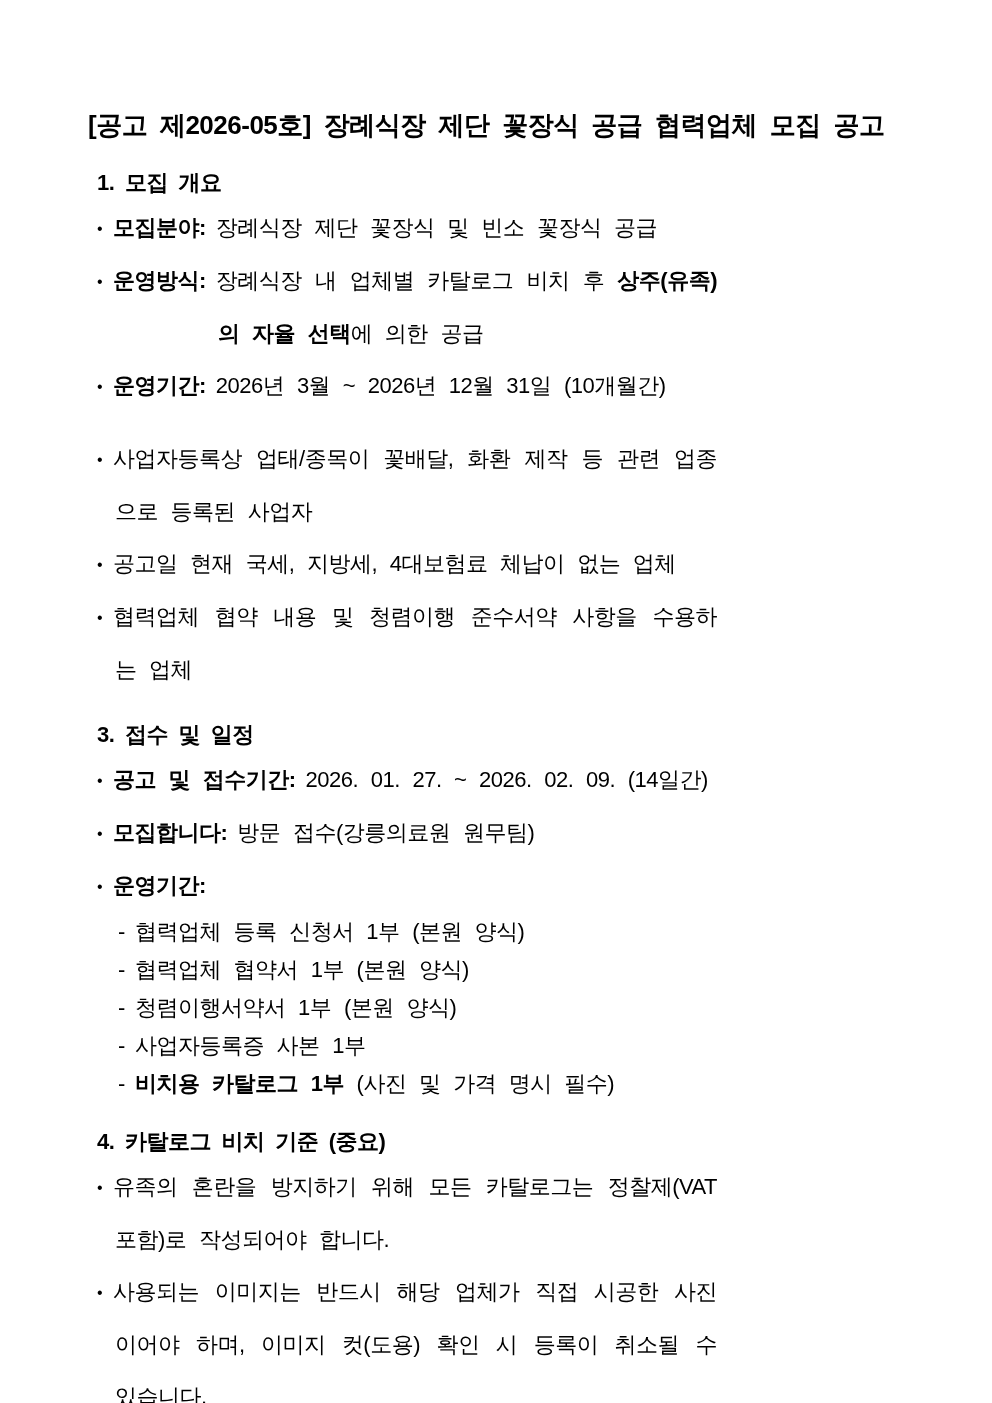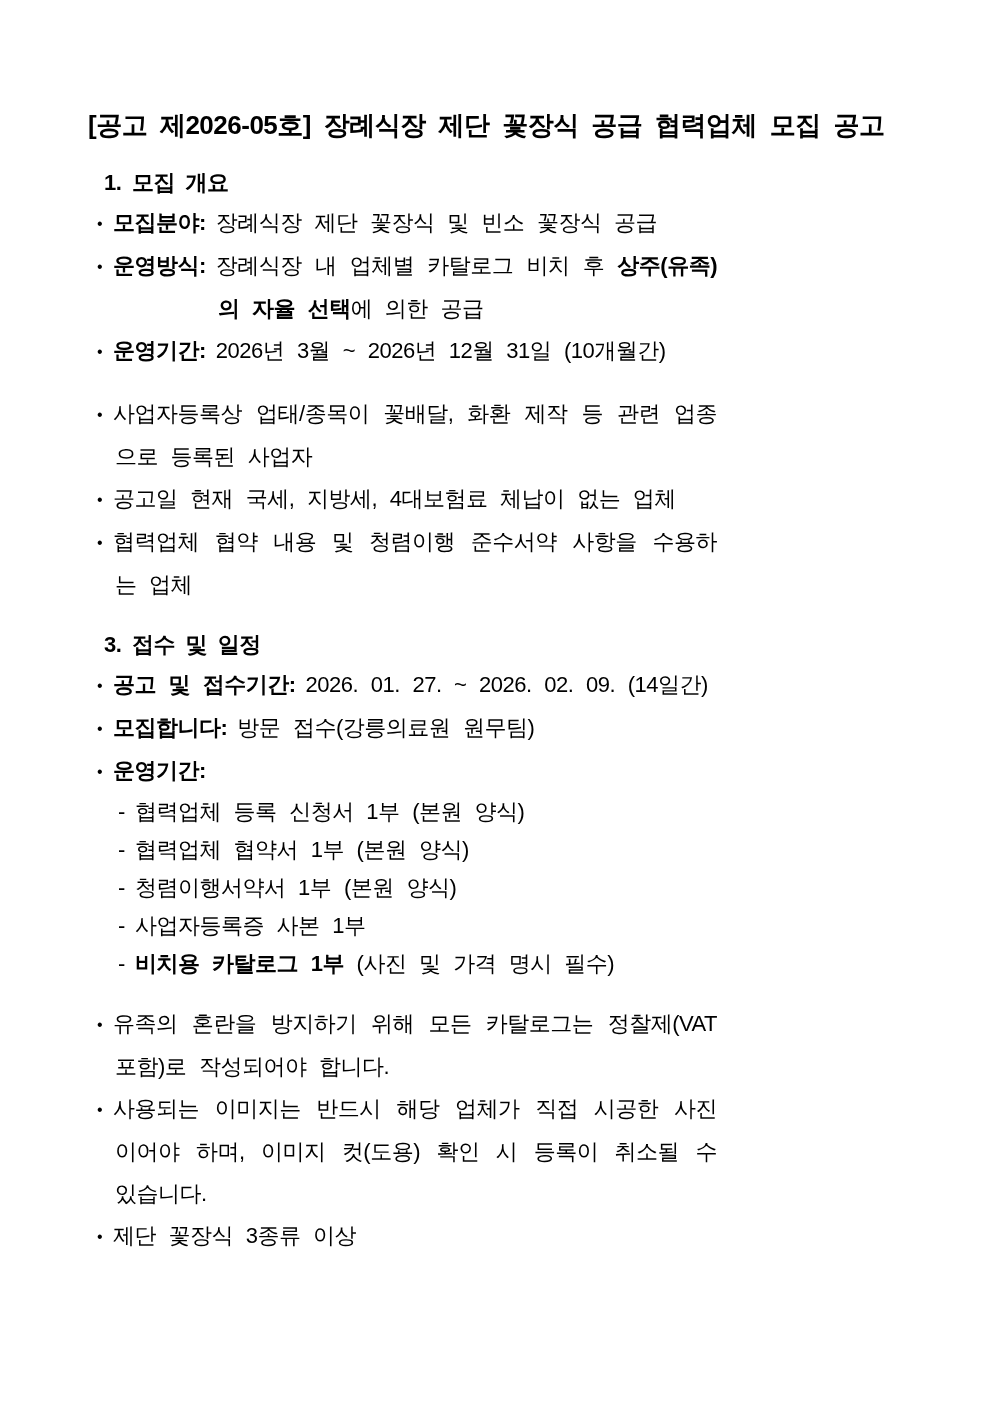--- a/index.html
+++ b/index.html
@@ -20,25 +20,25 @@
 
   .intro {
     margin-top:32px; font-size:22px; line-height:42px;
     text-align:justify; word-spacing:7px; letter-spacing:-0.5px;
   }
   .intro strong { font-weight:700; }
 
   .section { margin-top:20px; }
   .heading {
     font-size:22px; font-weight:700; line-height:38px;
-    margin-left:16px; word-spacing:5px; letter-spacing:-0.5px;
+    margin-left:9px; word-spacing:5px; letter-spacing:-0.5px;
   }
 
   .li {
-    font-size:22px; line-height:42px;
+    font-size:22px; line-height:52px;
     padding-left:27px; text-indent:-18px;
     text-align:justify; word-spacing:7px; letter-spacing:-0.5px;
   }
   .li.deep { padding-left:130px; text-indent:-121px; }
   .blt { display:inline-block; text-indent:0; width:10px; margin-right:6px; font-size:16px; vertical-align:1px; }
   .lbl { font-weight:700; margin-right:10px; }
   .b  { font-weight:700;margin-top:32px; }
 
   .sub {
     font-size:22px; line-height:38px;
@@ -74,18 +74,19 @@
     <div class="li"><span class="blt">•</span><span class="lbl">모집합니다:</span><span>방문 접수(강릉의료원 원무팀)</span></div>
     <div class="li"><span class="blt">•</span><span class="lbl">운영기간:</span></div>
     <div class="sub"><span class="dash">-</span><span>협력업체 등록 신청서 1부 (본원 양식)</span></div>
     <div class="sub"><span class="dash">-</span><span>협력업체 협약서 1부 (본원 양식)</span></div>
     <div class="sub"><span class="dash">-</span><span>청렴이행서약서 1부 (본원 양식)</span></div>
     <div class="sub"><span class="dash">-</span><span>사업자등록증 사본 1부</span></div>
     <div class="sub"><span class="dash">-</span><span class="b">비치용 카탈로그 1부</span><span> (사진 및 가격 명시 필수)</span></div>
   </div>
 
   <div class="section">
+    <div class="heading">4. 카탈로그 비치 기준 (중요)</div>
     <div class="li"><span class="blt">•</span><span>유족의 혼란을 방지하기 위해 모든 카탈로그는 정찰제(VAT 포함)로 작성되어야 합니다.</span></div>
     <div class="li"><span class="blt">•</span><span>사용되는 이미지는 반드시 해당 업체가 직접 시공한 사진이어야 하며, 이미지 컷(도용) 확인 시 등록이 취소될 수 있습니다.</span></div>
     <div class="li"><span class="blt">•</span><span>제단 꽃장식 3종류 이상</span></div>
   </div>
 
 </div>
 
 </body></html>

